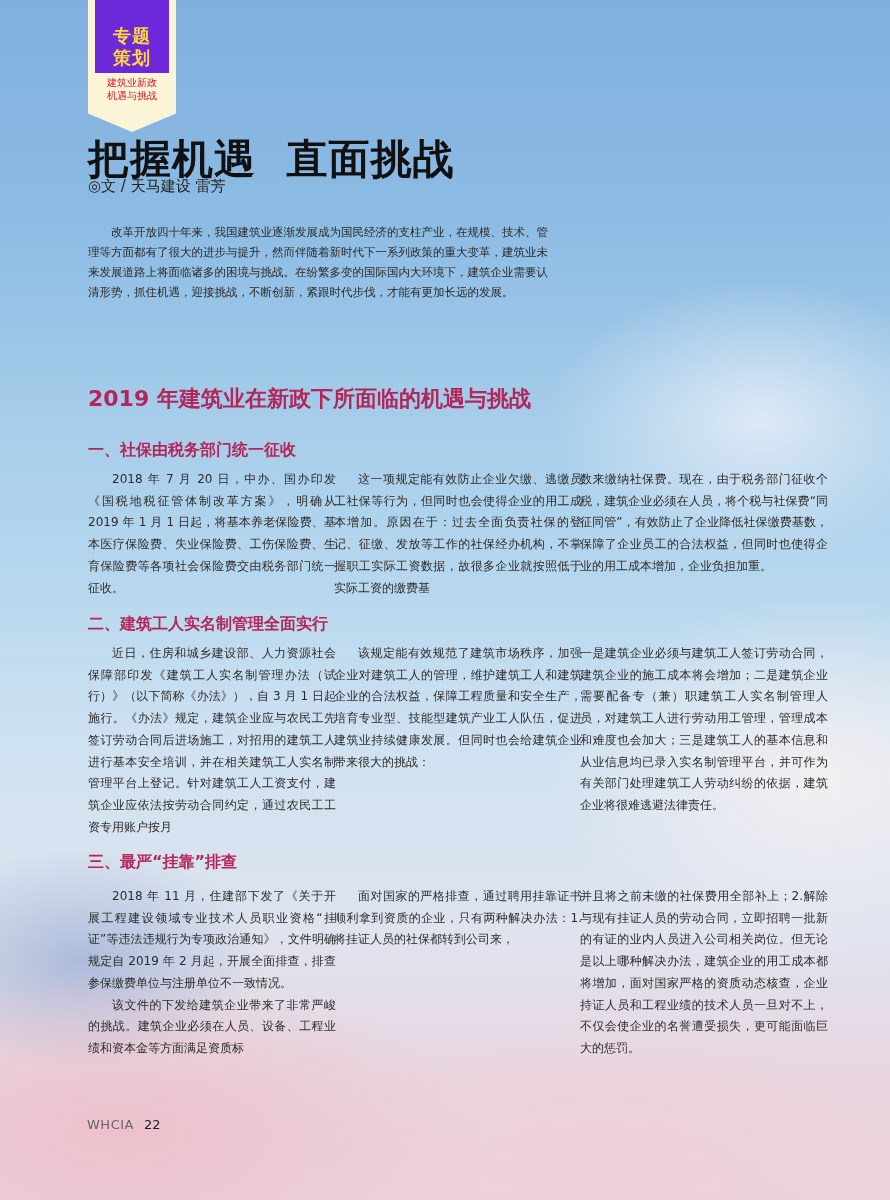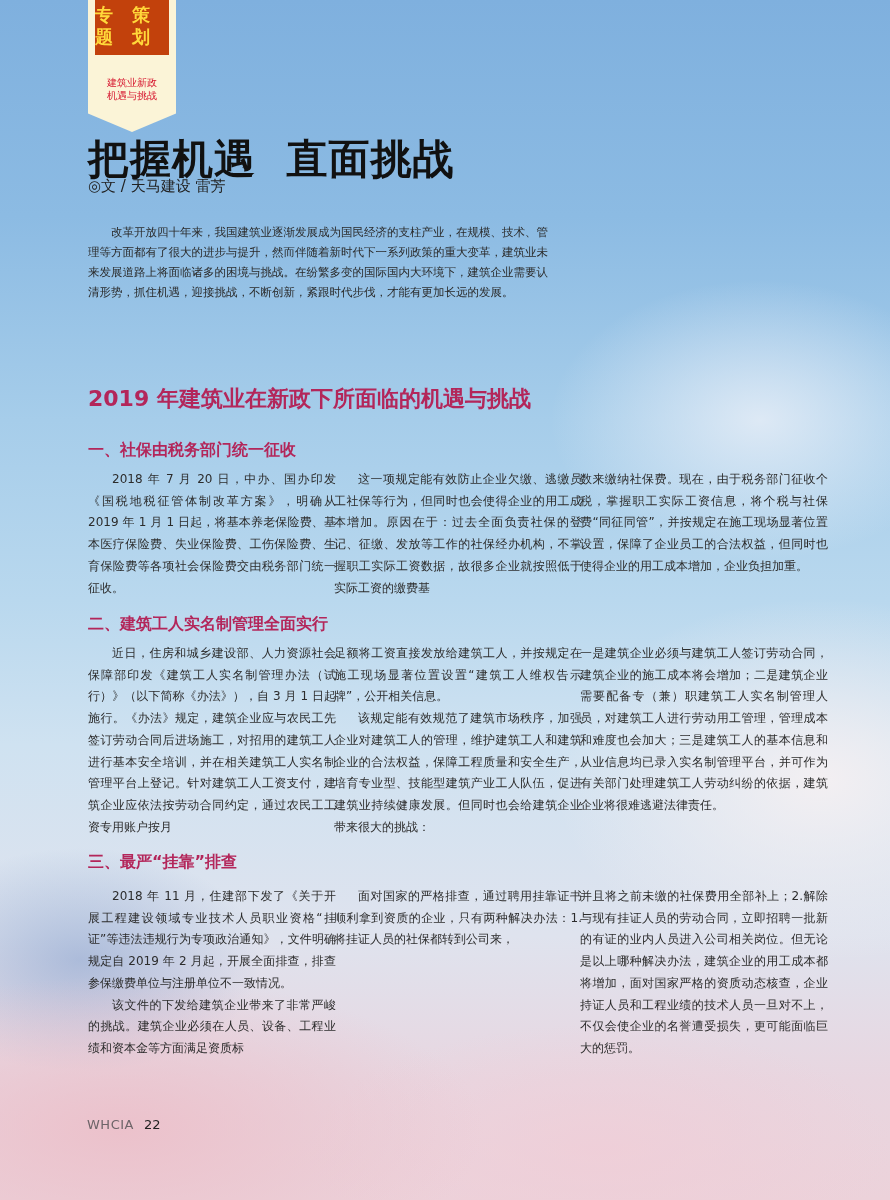--- a/index.html
+++ b/index.html
@@ -16,23 +16,23 @@
         linear-gradient(180deg, #7fb0de 0%, #8cbbe3 18%, #a6cdea 35%, #b9d8ee 50%, #cfe2f1 62%, #dfe3ee 78%, #e8d6e0 90%, #ecd2da 100%);
     }
 
     
     .banner {
       position: absolute; left: 88px; top: 0; width: 88px; height: 132px;
       background: #fbf4d7;
       clip-path: polygon(0 0, 100% 0, 100% 86%, 50% 100%, 0 86%);
     }
     .banner-red {
-      position: absolute; left: 7px; top: 0; width: 74px; height: 55px;
-      background: #c2410c;
-      display: flex; flex-direction: row; align-items: center; justify-content: flex-end;
+      position: absolute; left: 7px; top: 0; width: 74px; height: 73px;
+      background: #6d28d9;
+      display: flex; flex-direction: column; align-items: center; justify-content: flex-end;
       padding-bottom: 4px;
     }
     .banner-red span {
       font-family: "DejaVu Serif", "Liberation Serif", serif;
       font-weight: bold; color: #ffd83a; font-size: 18px; line-height: 22px; letter-spacing: 1px;
     }
     .banner-sub {
       position: absolute; left: 0; top: 76px; width: 88px; text-align: center;
       color: #d6162f; font-size: 10px; line-height: 13px;
     }
@@ -100,29 +100,28 @@
 <h2 class="main-heading">2019 年建筑业在新政下所面临的机遇与挑战</h2>
 
 <h3 class="section-heading" style="top:440px;">一、社保由税务部门统一征收</h3>
 <div class="col" style="left:88px; top:469px;">
   <p>2018 年 7 月 20 日，中办、国办印发《国税地税征管体制改革方案》，明确从 2019 年 1 月 1 日起，将基本养老保险费、基本医疗保险费、失业保险费、工伤保险费、生育保险费等各项社会保险费交由税务部门统一征收。</p>
 </div>
 <div class="col" style="left:334px; top:469px;">
   <p>这一项规定能有效防止企业欠缴、逃缴员工社保等行为，但同时也会使得企业的用工成本增加。原因在于：过去全面负责社保的登记、征缴、发放等工作的社保经办机构，不掌握职工实际工资数据，故很多企业就按照低于实际工资的缴费基</p>
 </div>
 <div class="col" style="left:580px; top:469px;">
-  <p class="cont">数来缴纳社保费。现在，由于税务部门征收个税，掌握职工实际工资信息，将个税与社保费“同征同管”，并按规定在施工现场显著位置设置，保障了企业员工的合法权益，但同时也使得企业的用工成本增加，企业负担加重。</p>
+  <p class="cont">数来缴纳社保费。现在，由于税务部门征收个税，建筑企业必须在人员，将个税与社保费“同征同管”，有效防止了企业降低社保缴费基数，保障了企业员工的合法权益，但同时也使得企业的用工成本增加，企业负担加重。</p>
 </div>
 
 <h3 class="section-heading" style="top:614px;">二、建筑工人实名制管理全面实行</h3>
 <div class="col" style="left:88px; top:643px;">
   <p>近日，住房和城乡建设部、人力资源社会保障部印发《建筑工人实名制管理办法（试行）》（以下简称《办法》），自 3 月 1 日起施行。《办法》规定，建筑企业应与农民工先签订劳动合同后进场施工，对招用的建筑工人进行基本安全培训，并在相关建筑工人实名制管理平台上登记。针对建筑工人工资支付，建筑企业应依法按劳动合同约定，通过农民工工资专用账户按月</p>
 </div>
 <div class="col" style="left:334px; top:643px;">
-  <p class="cont">足额将工资直接发放给建筑工人，并按规定在施工现场显著位置设置“建筑工人维权告示牌”，公开相关信息。</p>
   <p>该规定能有效规范了建筑市场秩序，加强企业对建筑工人的管理，维护建筑工人和建筑企业的合法权益，保障工程质量和安全生产，培育专业型、技能型建筑产业工人队伍，促进建筑业持续健康发展。但同时也会给建筑企业带来很大的挑战：</p>
 </div>
 <div class="col" style="left:580px; top:643px;">
   <p class="cont">一是建筑企业必须与建筑工人签订劳动合同，建筑企业的施工成本将会增加；二是建筑企业需要配备专（兼）职建筑工人实名制管理人员，对建筑工人进行劳动用工管理，管理成本和难度也会加大；三是建筑工人的基本信息和从业信息均已录入实名制管理平台，并可作为有关部门处理建筑工人劳动纠纷的依据，建筑企业将很难逃避法律责任。</p>
 </div>
 
 <h3 class="section-heading" style="top:852px;">三、最严“挂靠”排查</h3>
 <div class="col" style="left:88px; top:886px;">
   <p>2018 年 11 月，住建部下发了《关于开展工程建设领域专业技术人员职业资格“挂证”等违法违规行为专项政治通知》，文件明确规定自 2019 年 2 月起，开展全面排查，排查参保缴费单位与注册单位不一致情况。</p>
   <p>该文件的下发给建筑企业带来了非常严峻的挑战。建筑企业必须在人员、设备、工程业绩和资本金等方面满足资质标</p>

